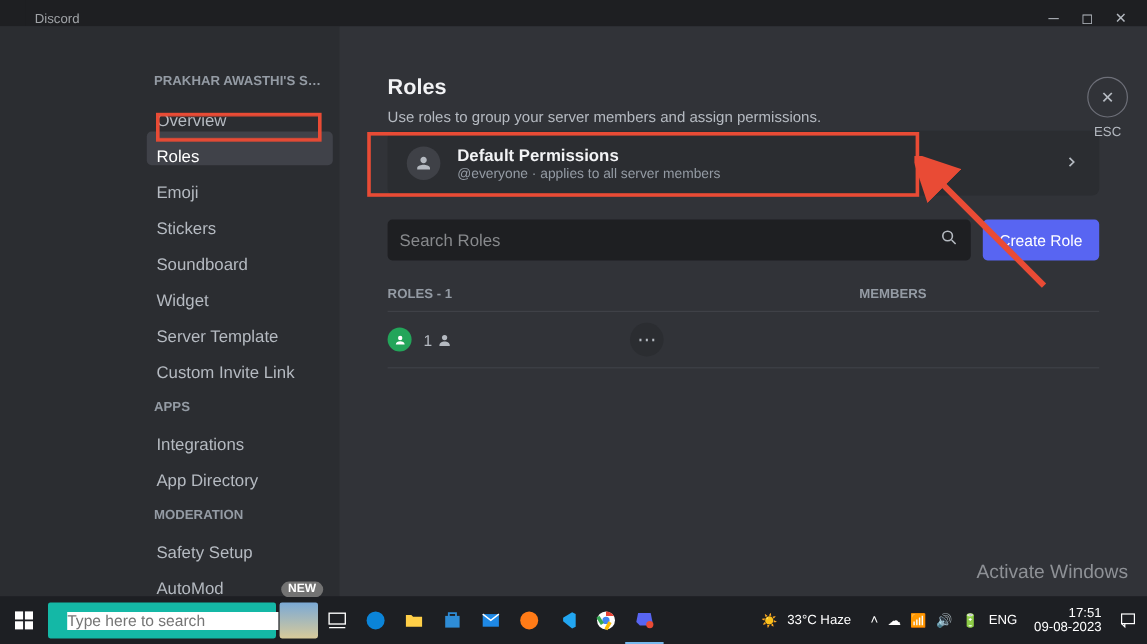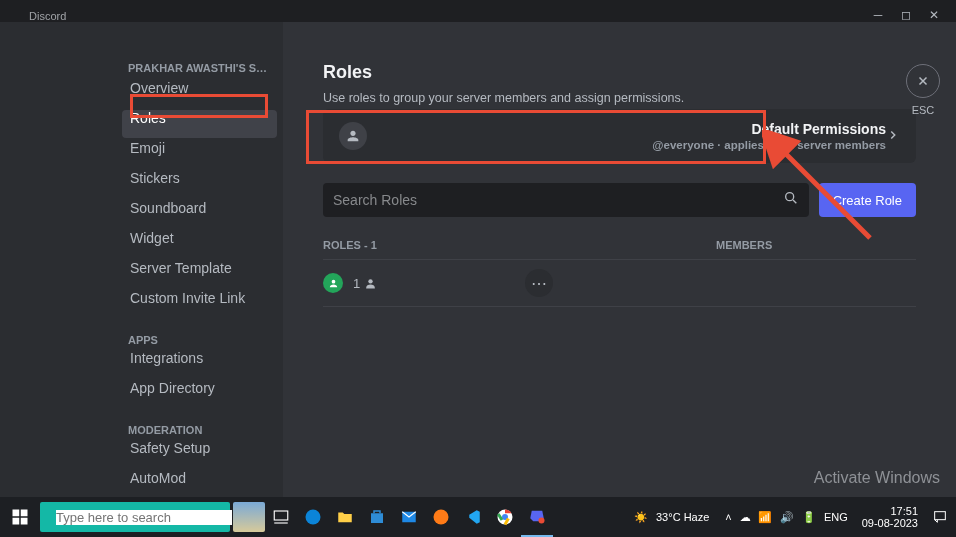--- a/index.html
+++ b/index.html
@@ -9,36 +9,36 @@
   .titlebar { height: 22px; background: #1e1f22; display: flex; align-items: flex-end; padding: 0 8px; color: #a0a3a7; font-size: 11px; margin-left: 21px; }
   .titlebar .spacer { flex: 1; }
   .titlebar .ctl { width: 28px; text-align: center; font-size: 12px; color: #b5bac1; cursor: pointer; }
 
   
   .main { display: flex; height: calc(100% - 62px); background: #313338; }
   .sidebar-wrap { width: 283px; background: #2b2d31; display: flex; justify-content: flex-end; }
   .sidebar { width: 175px; padding: 40px 6px 20px 14px; overflow-y: auto; }
   .sidebar-header { font-size: 11px; font-weight: 700; color: #949ba4; text-transform: uppercase; margin: 0 6px 6px; overflow: hidden; text-overflow: ellipsis; white-space: nowrap; }
   .section-header { font-size: 11px; font-weight: 700; color: #949ba4; margin: 16px 6px 4px; }
-  .nav-item { display: flex; align-items: flex-start; height: 28px; padding: 0 8px; border-radius: 4px; font-size: 14px; color: #b5bac1; cursor: pointer; margin-bottom: 2px; }
+  .nav-item { display: flex; align-items: flex-end; height: 28px; padding: 0 8px; border-radius: 4px; font-size: 14px; color: #b5bac1; cursor: pointer; margin-bottom: 2px; }
   .nav-item.selected { background: #404249; color: #fff; }
   .nav-item .badge-new { margin-left: auto; background: #737373; color: #fff; font-size: 10px; font-weight: 700; padding: 1px 6px; border-radius: 8px; margin-top: 36px; }
 
   .highlight-sel { position: absolute; border: 3px solid #e94b35; pointer-events: none; z-index: 20; }
 
   
   .content { flex: 1; padding: 40px 40px 20px 40px; position: relative; background: #313338; }
   .content h1 { font-size: 18px; font-weight: 600; color: #f2f3f5; margin-bottom: 8px; }
   .content .sub { font-size: 12.5px; color: #b5bac1; margin-bottom: 4px; }
 
   .default-perm { display: flex; align-items: center; background: #2b2d31; border-radius: 6px; padding: 12px 16px; cursor: pointer; }
   .default-perm .picon { width: 28px; height: 28px; border-radius: 50%; background: #3f4147; display: flex; align-items: center; justify-content: center; margin-right: 14px; }
-  .default-perm .ptxt { flex: 1; text-align: right; }
+  .default-perm .ptxt { flex: 1; }
   .default-perm .ptitle { font-size: 14px; font-weight: 600; color: #f2f3f5; }
-  .default-perm .pdesc { font-size: 11.5px; color: #949ba4; margin-top: 2px; font-weight: bold; }
+  .default-perm .pdesc { font-size: 11.5px; color: #949ba4; margin-top: 2px; }
   .default-perm .chev { color: #b5bac1; font-size: 14px; }
 
   .search-row { display: flex; gap: 10px; margin-top: 20px; }
   .search-box { flex: 1; background: #1e1f22; border-radius: 4px; display: flex; align-items: center; padding: 0 10px; height: 34px; }
   .search-box input { flex: 1; background: transparent; border: none; outline: none; color: #dbdee1; font-size: 14px; }
   .search-box input::placeholder { color: #87898c; }
   .search-box .sicon { color: #b5bac1; }
   .create-btn { background: #5865f2; color: #fff; border: none; border-radius: 4px; padding: 0 14px; font-size: 13px; font-weight: 500; cursor: pointer; height: 34px; }
 
   .hint { font-size: 11.5px; color: #b5bac1; margin-top: 10px; line-height: 1.4; }

